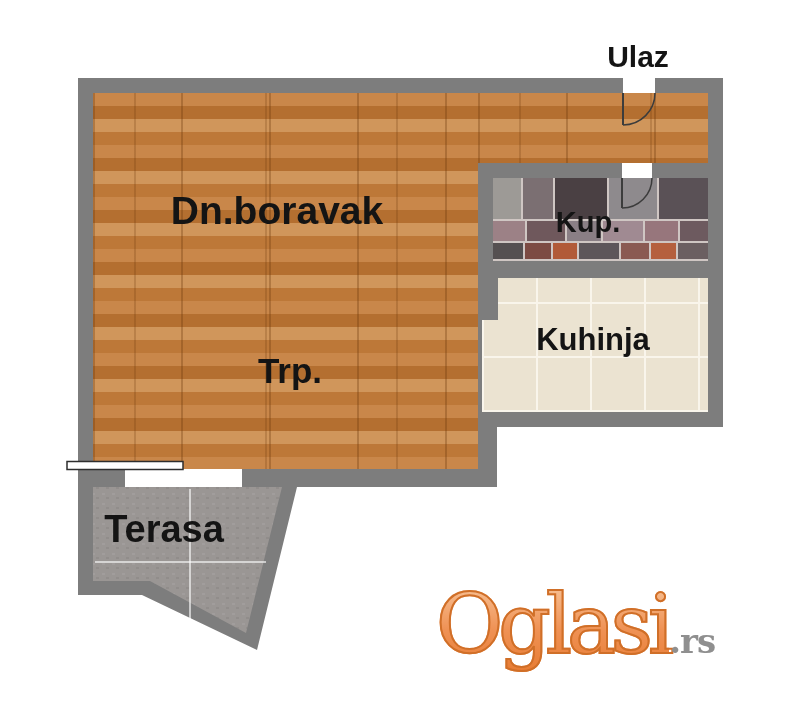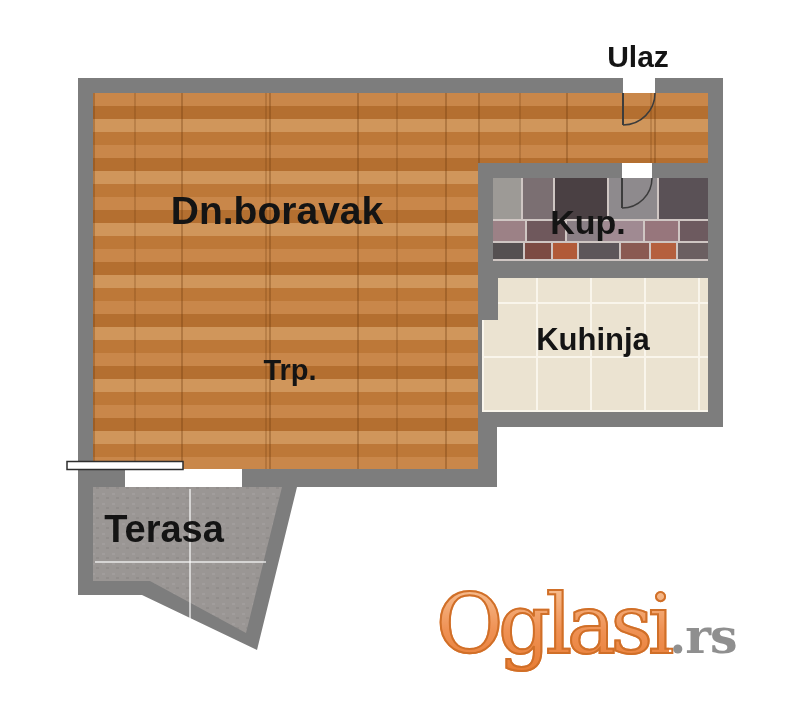--- a/index.html
+++ b/index.html
@@ -50,21 +50,21 @@
     letter-spacing:-5px;color:var(--wm-mid,#ee8a44);
     -webkit-text-stroke:2px var(--wm-stroke,#d06f28);
   }
   @supports (-webkit-background-clip: text){
     #watermark-brand{
       background:linear-gradient(180deg,var(--wm-top,#f9c9a0) 0%,var(--wm-mid,#ef9255) 55%,var(--wm-bottom,#e87c33) 100%);
       -webkit-background-clip:text;background-clip:text;color:transparent;
     }
   }
   #watermark-suffix{
-    font-family:"DejaVu Serif", serif;font-weight:bold;font-size:49px;
+    font-family:"DejaVu Serif", serif;font-weight:bold;font-size:34px;
     color:var(--wm-gray,#8f8f8f);letter-spacing:-1px;
   }
 </style>
 </head>
 <body>
 
 <div id="plan-canvas">
 
   <div class="wood abs" id="living-room-floor" style="left:93px;top:93px;width:385px;height:376px;"></div>
   <div class="wood abs" id="entry-floor" style="left:478px;top:93px;width:230px;height:70px;"></div>
@@ -126,22 +126,22 @@
     <line x1="95" y1="562" x2="266" y2="562" stroke="rgba(255,255,255,0.6)" stroke-width="2"></line>
     <line x1="623" y1="93" x2="623" y2="125" style="stroke:var(--door-line,#3c3c3c)" stroke-width="2"></line>
     <path d="M623,125 A32,32 0 0 0 655,93" fill="none" style="stroke:var(--door-line,#3c3c3c)" stroke-width="1.5"></path>
     <line x1="622" y1="178" x2="622" y2="208" style="stroke:var(--door-line,#3c3c3c)" stroke-width="2"></line>
     <path d="M622,208 A30,30 0 0 0 652,178" fill="none" style="stroke:var(--door-line,#3c3c3c)" stroke-width="1.5"></path>
     <rect x="67" y="461.5" width="116" height="8" fill="#ffffff" stroke="#2e2e2e" stroke-width="1.5"></rect>
   </svg>
 
   <div class="room-label" style="left:638px;top:57px;font-size:30px;">Ulaz</div>
   <div class="room-label" style="left:277px;top:210px;font-size:39px;">Dn.boravak</div>
-  <div class="room-label" style="left:588px;top:222px;font-size:34px;">Kup.</div>
+  <div class="room-label" style="left:588px;top:222px;font-size:29px;">Kup.</div>
   <div class="room-label" style="left:593px;top:339px;font-size:31px;">Kuhinja</div>
-  <div class="room-label" style="left:290px;top:370px;font-size:29px;text-align:right;">Trp.</div>
+  <div class="room-label" style="left:290px;top:370px;font-size:35px;text-align:right;">Trp.</div>
   <div class="room-label" style="left:164px;top:529px;font-size:38px;">Terasa</div>
 
   <div id="watermark">
     <span id="watermark-brand">Oglasi</span><span id="watermark-suffix">.rs</span>
   </div>
 
 </div>
 
 </body></html>

